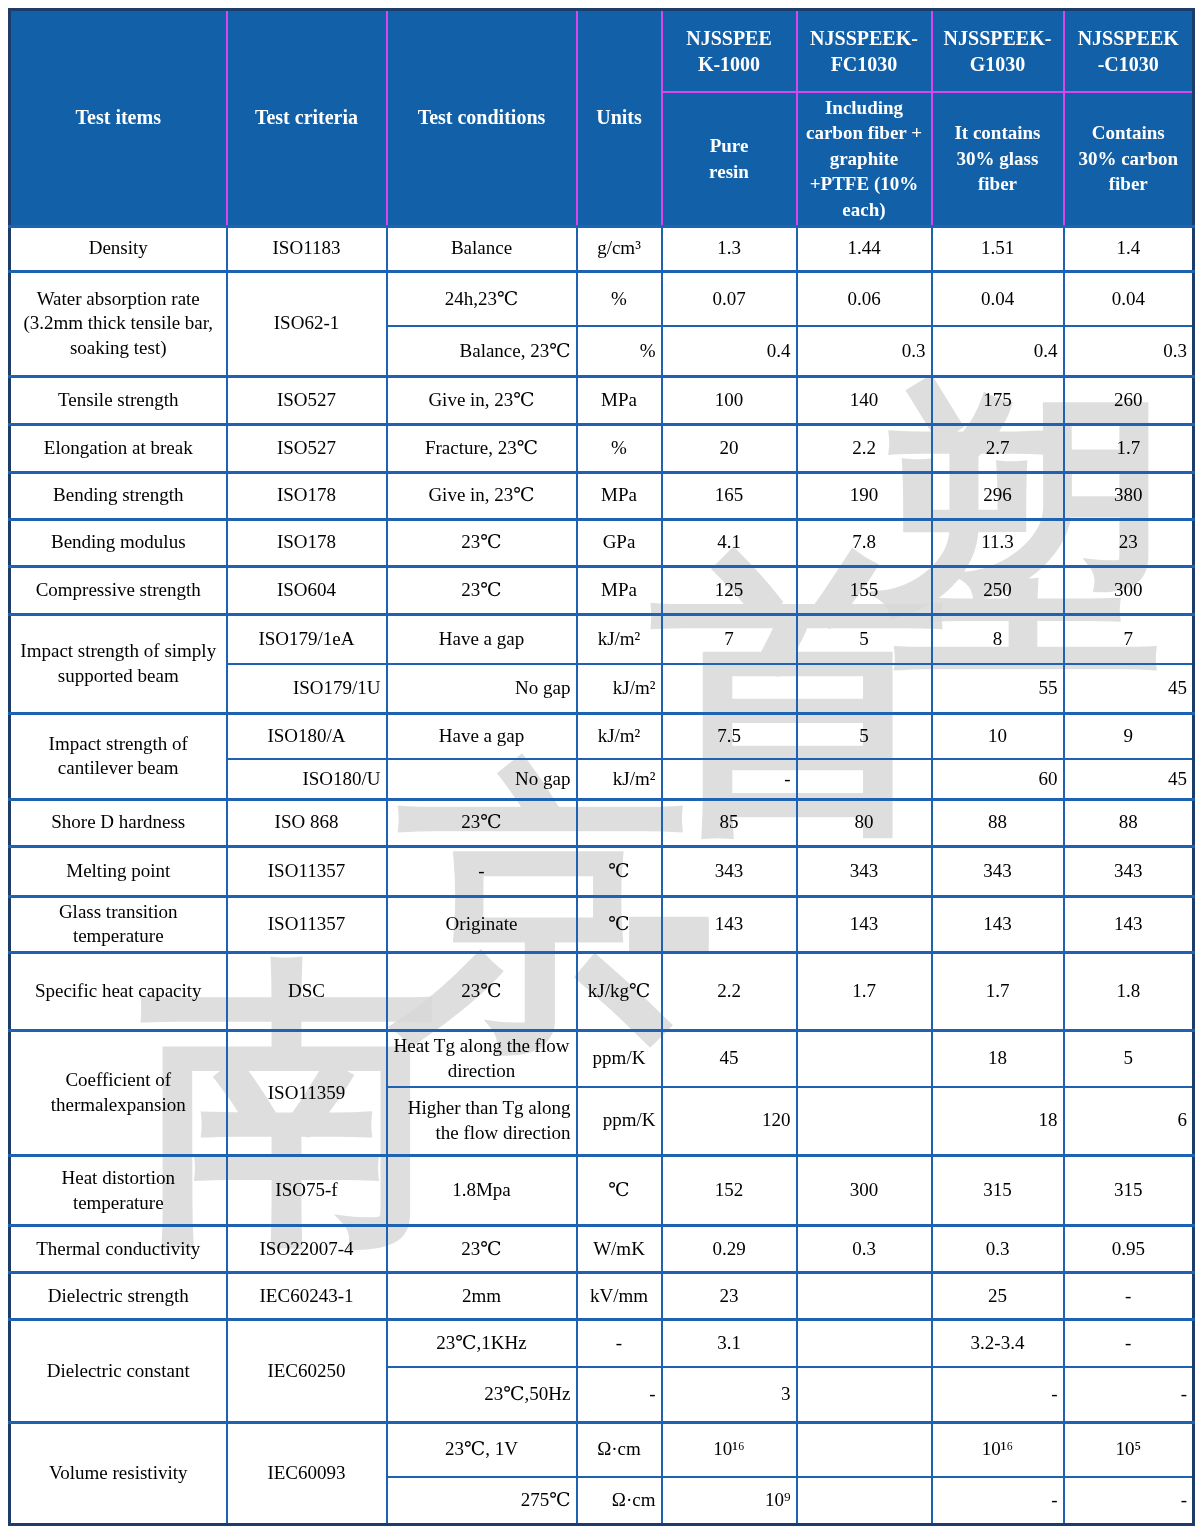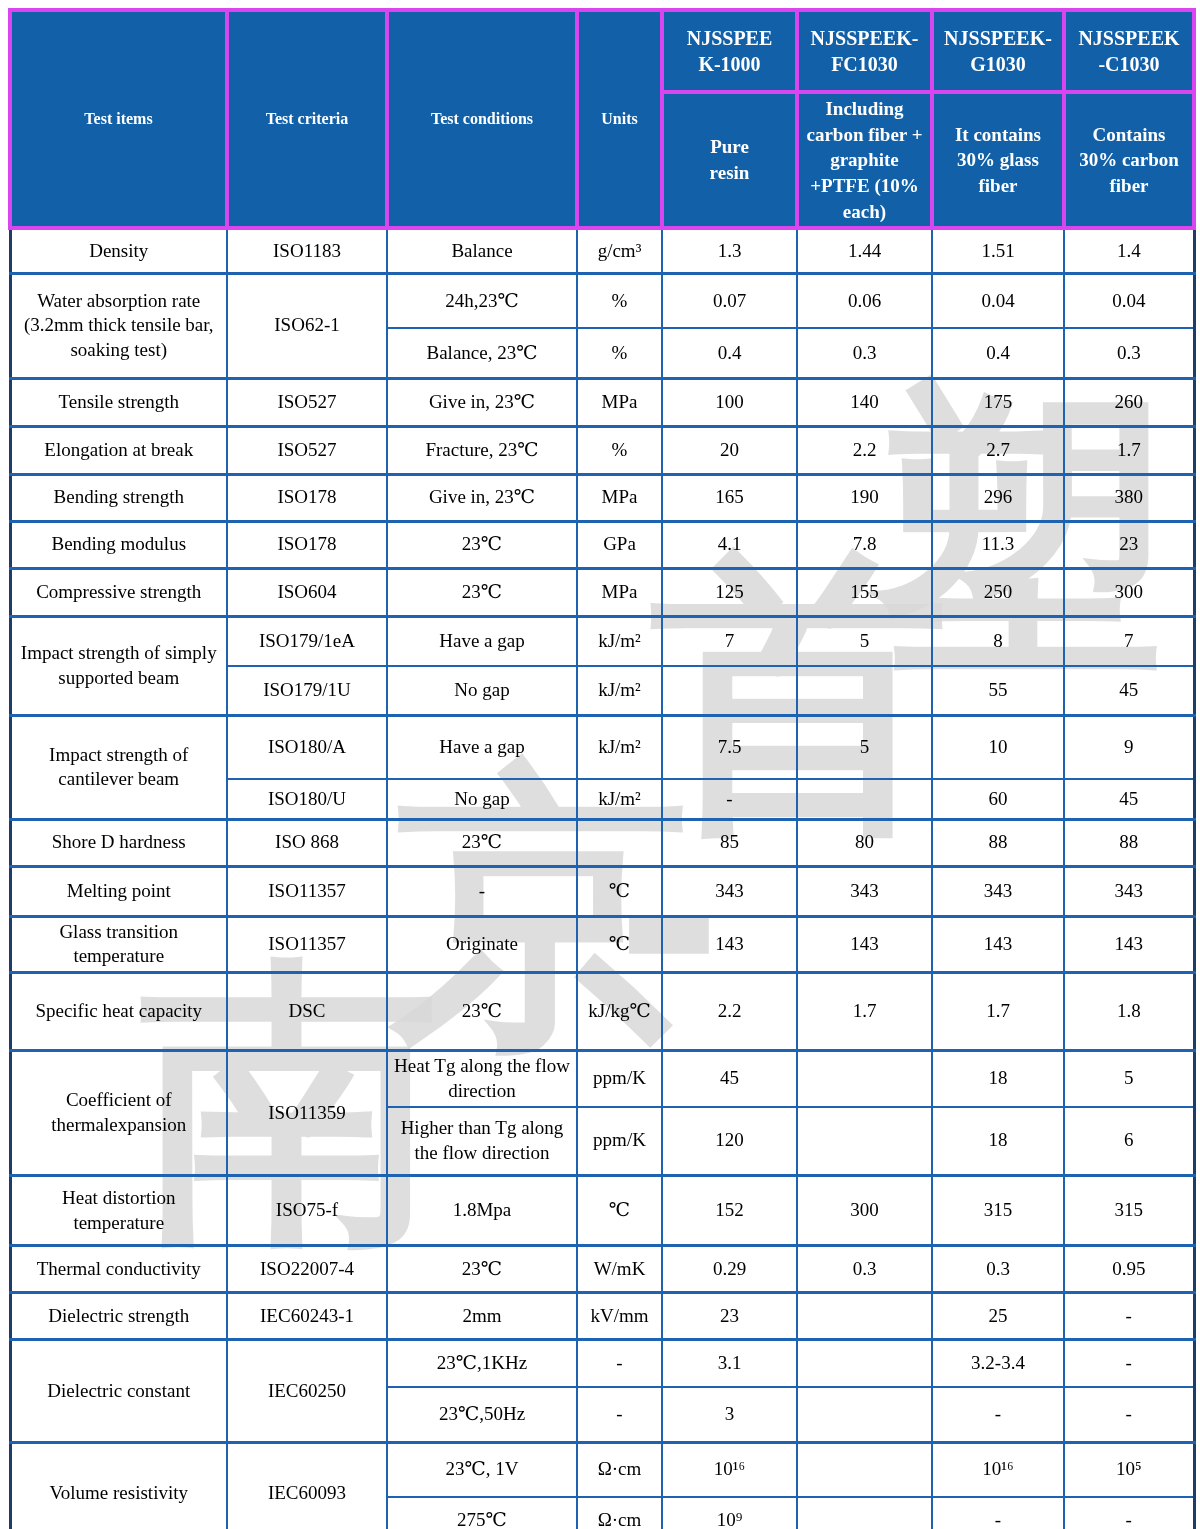--- a/index.html
+++ b/index.html
@@ -22,31 +22,31 @@
   table.spec {
     position:relative; z-index:1; margin:8px;
     width:1184px; table-layout:fixed; border-collapse:collapse;
     border:3px solid #1d3c68;
   }
   col.c-item{width:217px;} col.c-crit{width:160px;} col.c-cond{width:190px;}
   col.c-unit{width:85px;}  col.c-p{width:135px;} col.c-p3{width:132px;} col.c-p4{width:130px;}
   th, td { text-align:center; vertical-align:middle; padding:2px 5px; }
   thead th {
     background:#1160a8; color:#ffffff; font-weight:bold;
-    border:4px solid #d946ef; font-size:21px;
-  }
-  thead th.main-h { font-size:16px; }
+    border:2px solid #d946ef; font-size:21px;
+  }
+  thead th.main-h { font-size:20px; }
   thead th.prodname { font-size:20px; white-space:pre-line; line-height:1.3; }
   thead th.proddesc { font-size:19px; white-space:pre-line; line-height:1.35;margin-top:31px; }
   tbody td {
     background:transparent; color:#000;
     border:2px solid #1e63b2; font-size:19px; line-height:1.3;
   }
   tr.grp > td { border-top-width:3px; }
-  tr.sub > td { border-top-width:1px; }
+  tr.sub > td { border-top-width:1px;text-align:right; }
 </style>
 </head>
 <body>
 
 <div class="page">
 
   <div class="watermark">
     <span class="wm wm0">南</span>
     <span class="wm wm1">京</span>
     <span class="wm wm2">-</span>
@@ -196,21 +196,21 @@
       <tr class="sub" style="height:49px">
         <td>ISO179/1U</td>
         <td>No gap</td>
         <td>kJ/m²</td>
         <td></td>
         <td></td>
         <td>55</td>
         <td>45</td>
       </tr>
 
-      <tr class="grp" style="height:64px">
+      <tr class="grp" style="height:46px">
         <td rowspan="2">Impact strength of cantilever beam</td>
         <td>ISO180/A</td>
         <td>Have a gap</td>
         <td>kJ/m²</td>
         <td>7.5</td>
         <td>5</td>
         <td>10</td>
         <td>9</td>
       </tr>
       <tr class="sub" style="height:40px">

